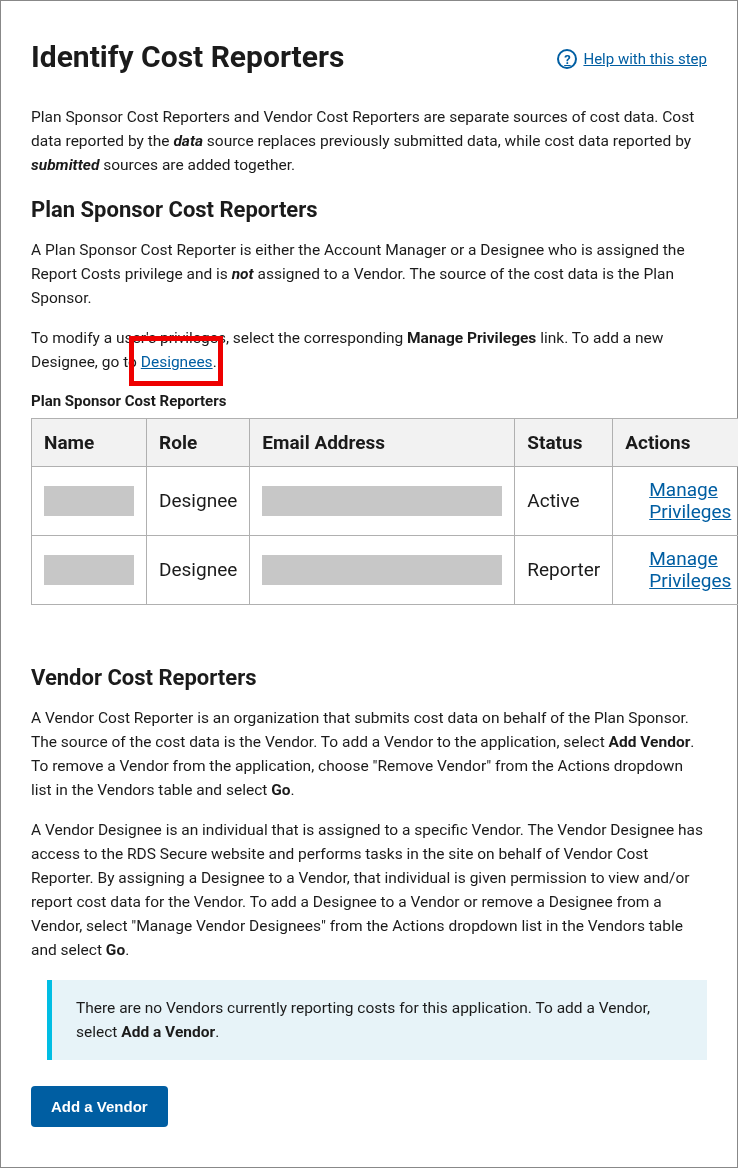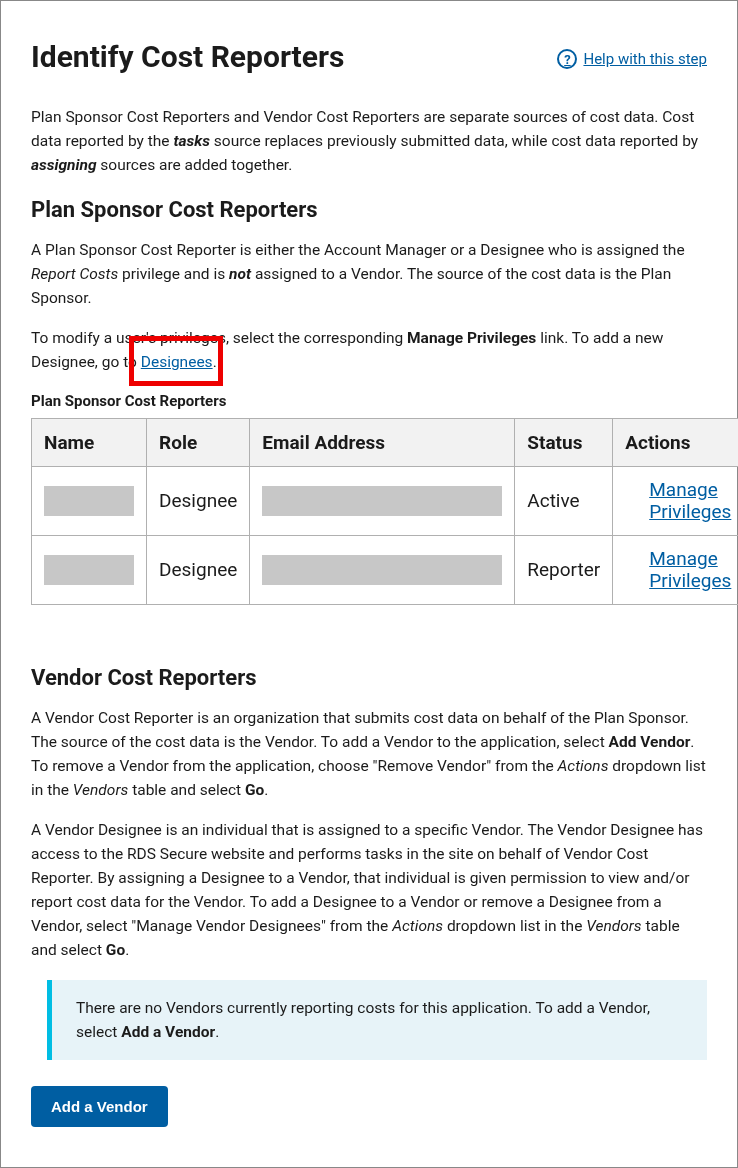--- a/index.html
+++ b/index.html
@@ -57,21 +57,21 @@
     border-radius: 50%;
     display: inline-flex;
     align-items: center;
     justify-content: center;
     font-weight: 700;
     font-size: 13px;
     text-decoration: none;
     flex-shrink: 0;
   }
   .bold { font-weight: 700; }
-  .italic { font-style: italic; }
+  .italic { }
   .bolditalic { font-weight:700; font-style: italic; }
   a.inline-link, .link-span {
     color: #005ea2;
     cursor: pointer;
   }
   .highlight-box {
     position: relative;
     display: inline-block;
   }
   .highlight-box::before {
@@ -155,21 +155,21 @@
 
   <div class="header-row">
     <h1>Identify Cost Reporters</h1>
     <a class="help-link" href="#">
       <span class="help-icon-circle">?</span>
       <span> Help with this step</span>
     </a>
   </div>
 
   <p>
-    <span>Plan Sponsor Cost Reporters and Vendor Cost Reporters are separate sources of cost data. Cost data reported by the </span><span class="bolditalic">tasks</span><span> source replaces previously submitted data, while cost data reported by </span><span class="bolditalic">assigning</span><span> sources are added together.</span>
+    <span>Plan Sponsor Cost Reporters and Vendor Cost Reporters are separate sources of cost data. Cost data reported by the </span><span class="bolditalic">data</span><span> source replaces previously submitted data, while cost data reported by </span><span class="bolditalic">submitted</span><span> sources are added together.</span>
   </p>
 
   <h2>Plan Sponsor Cost Reporters</h2>
 
   <p>
     <span>A Plan Sponsor Cost Reporter is either the Account Manager or a Designee who is assigned the </span><span class="italic">Report Costs</span><span> privilege and is </span><span class="bolditalic">not</span><span> assigned to a Vendor. The source of the cost data is the Plan Sponsor.</span>
   </p>
 
   <p>
     <span>To modify a user's privileges, select the corresponding </span><span class="bold">Manage Privileges</span><span> link. To add a new Designee, go to </span><span class="highlight-box"><a href="#" class="inline-link">Designees</a></span><span>.</span>

